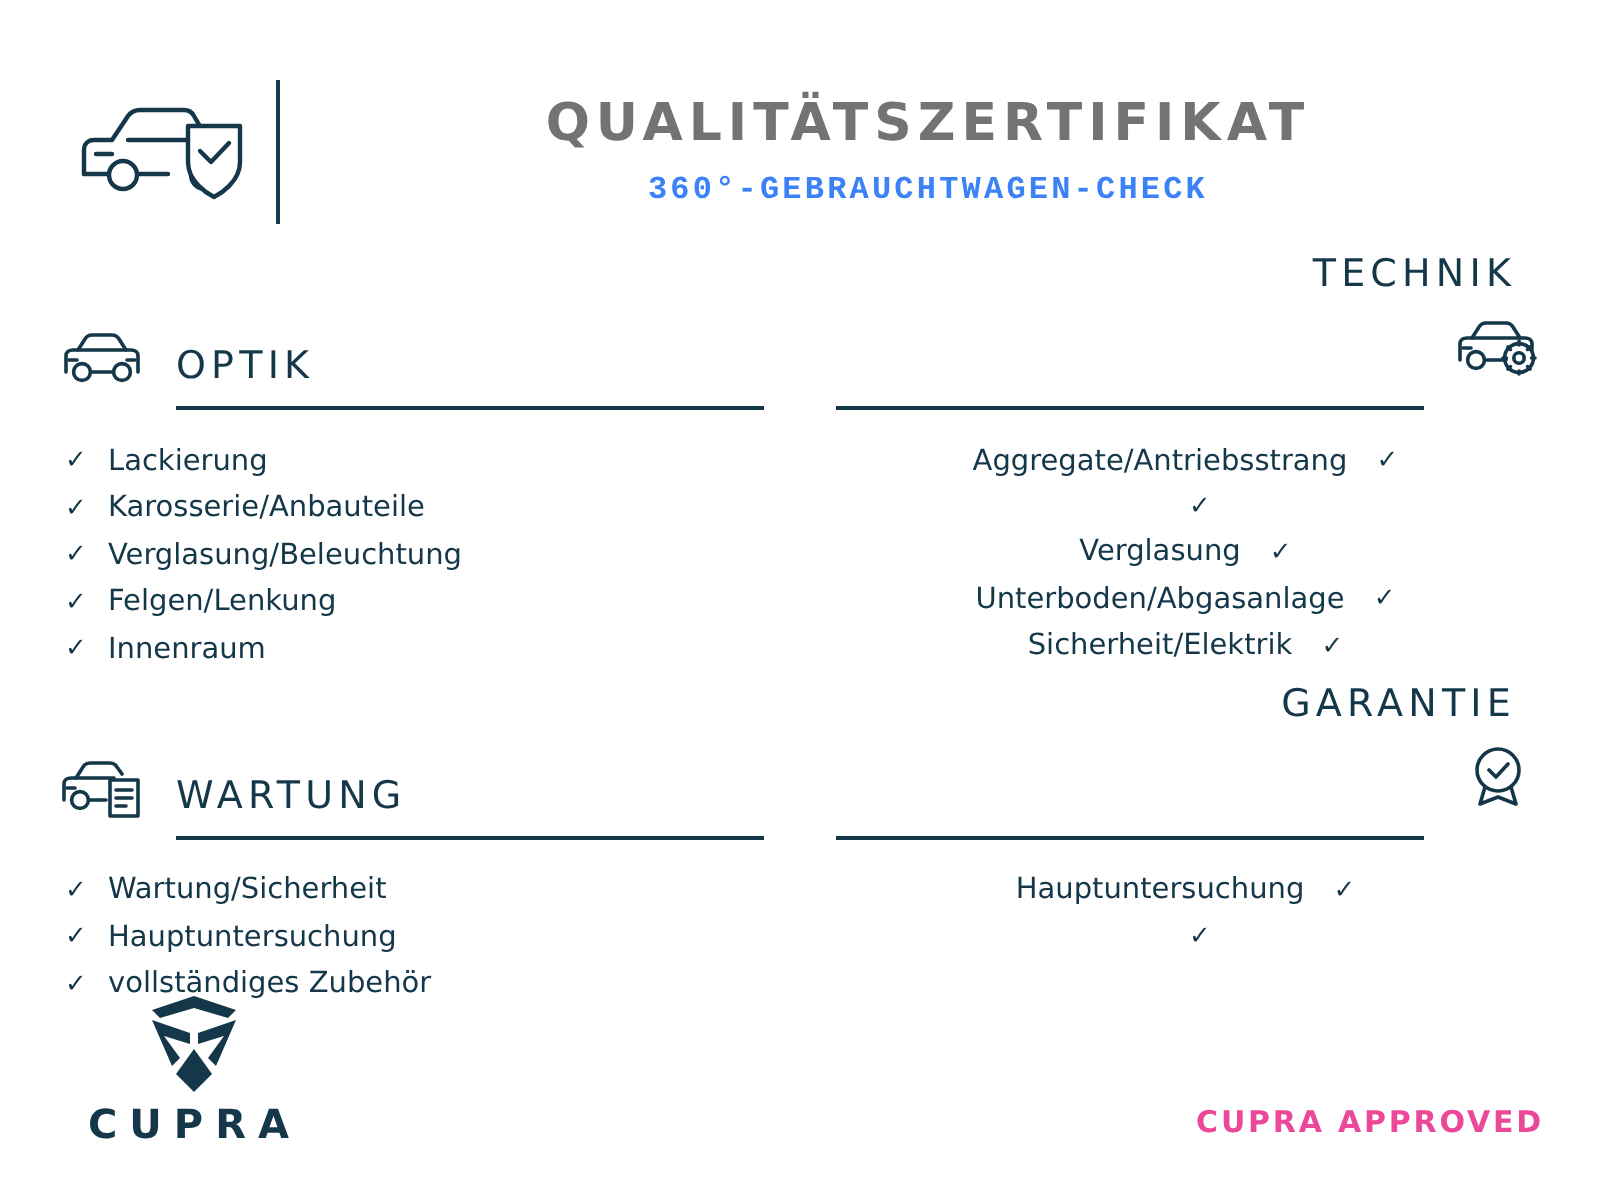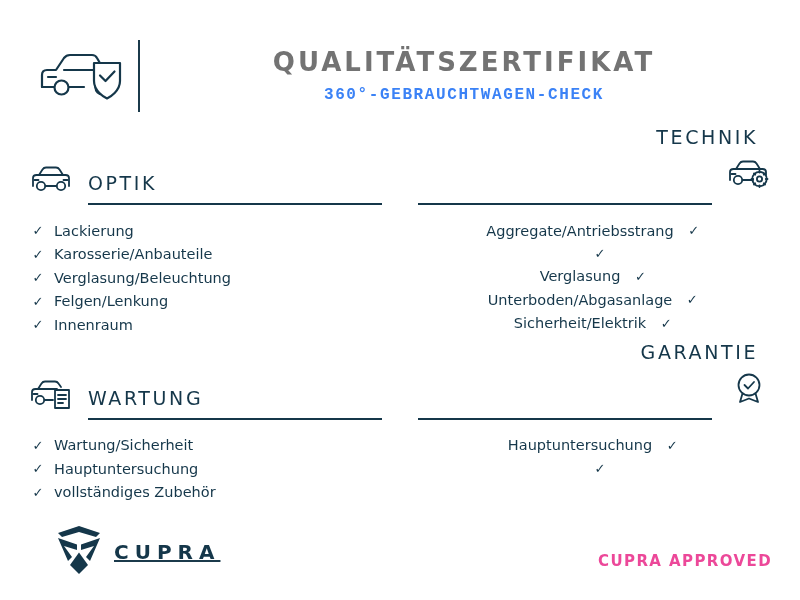--- a/index.html
+++ b/index.html
@@ -147,24 +147,23 @@
     position: absolute;
     left: 28px;
     right: 28px;
     bottom: 26px;
     display: flex;
     align-items: flex-end;
     justify-content: space-between;
   }
   .cupra-logo {
     display: flex;
-    flex-direction: row;
+    flex-direction: column;
     align-items: center;
     padding-left: 16px;
-    text-decoration: underline;
   }
   .cupra-word {
     font-size: 20px;
     font-weight: bold;
     letter-spacing: 6px;
     color: #15374a;
     margin-top: 4px;
   }
   .footer-right {
     font-size: 15px;

